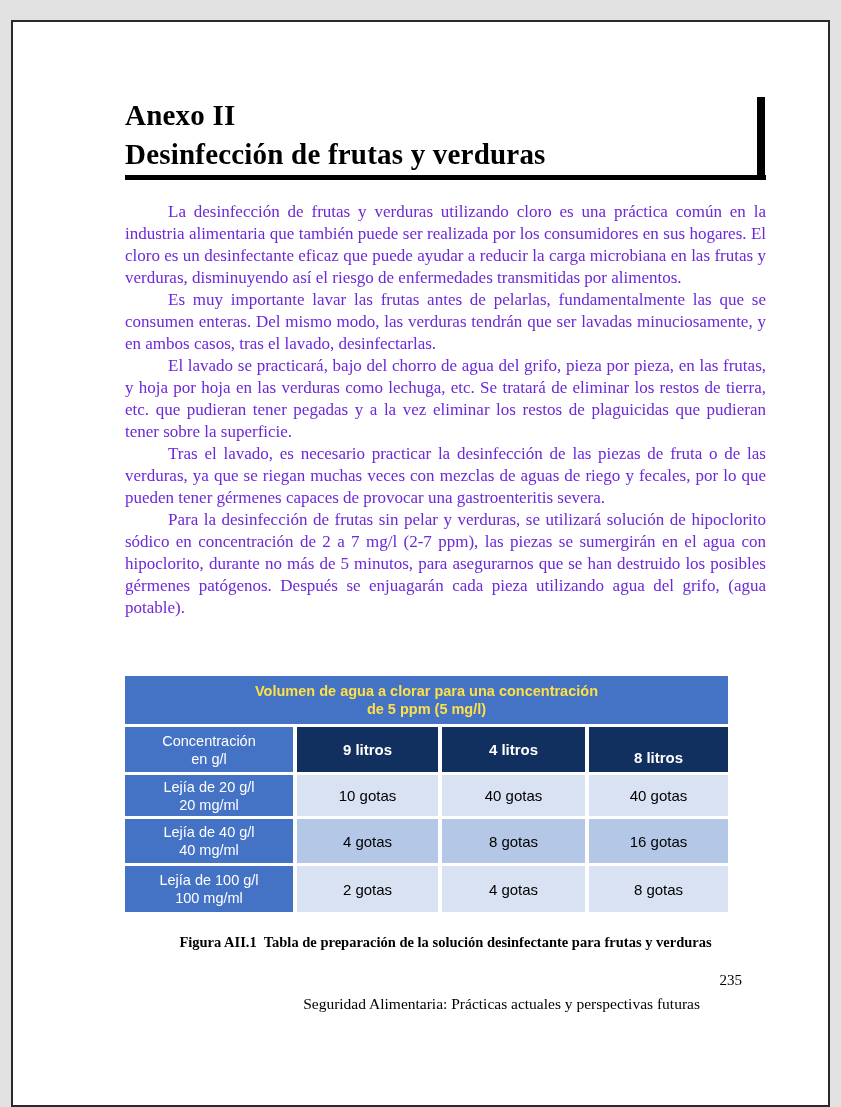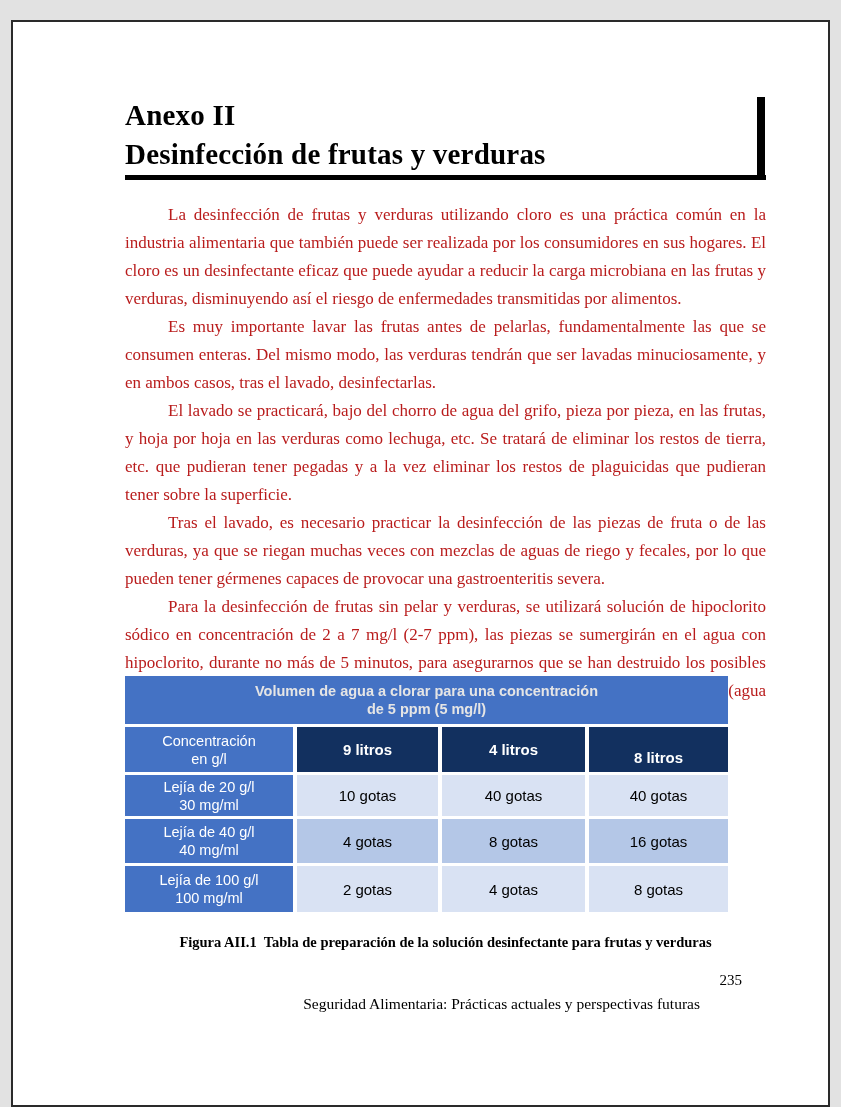--- a/index.html
+++ b/index.html
@@ -40,22 +40,22 @@
     left: 744px; top: 75px;
     width: 8px; height: 83px;
     background: #000;
   }
   
   .body-text {
     position: absolute;
     left: 112px; top: 179px;
     width: 641px;
     font-size: 17px;
-    line-height: 28px;
-    color: #b91c1c;
+    line-height: 22px;
+    color: #6d28d9;
     text-align: justify;
   }
   .body-text p { text-indent: 43px; }
   
   .prep-table {
     position: absolute;
     left: 112px; top: 654px;
     width: 603px;
     display: grid;
     grid-template-columns: 168px 141px 143px 139px;
@@ -68,21 +68,21 @@
   .cell {
     display: flex;
     flex-direction: column;
     align-items: center;
     justify-content: center;
     text-align: center;
   }
   .cell-top-header {
     grid-column: 1 / span 4;
     background: #4472C4;
-    color: #e5e5e5;
+    color: #fde047;
     font-weight: bold;
     font-size: 14.5px;
     line-height: 18px;
   }
   .cell-blue {
     background: #4472C4;
     color: #ffffff;
     font-weight: normal;
     font-size: 14.5px;
     line-height: 18px;
@@ -157,21 +157,21 @@
     <div class="cell cell-blue">
       <div>Concentración</div>
       <div>en g/l</div>
     </div>
     <div class="cell cell-navy">9 litros</div>
     <div class="cell cell-navy">4 litros</div>
     <div class="cell cell-navy low">8 litros</div>
 
     <div class="cell cell-blue">
       <div>Lejía de 20 g/l</div>
-      <div>30 mg/ml</div>
+      <div>20 mg/ml</div>
     </div>
     <div class="cell cell-data row-light">10 gotas</div>
     <div class="cell cell-data row-light">40 gotas</div>
     <div class="cell cell-data row-light">40 gotas</div>
 
     <div class="cell cell-blue">
       <div>Lejía de 40 g/l</div>
       <div>40 mg/ml</div>
     </div>
     <div class="cell cell-data row-medium">4 gotas</div>

